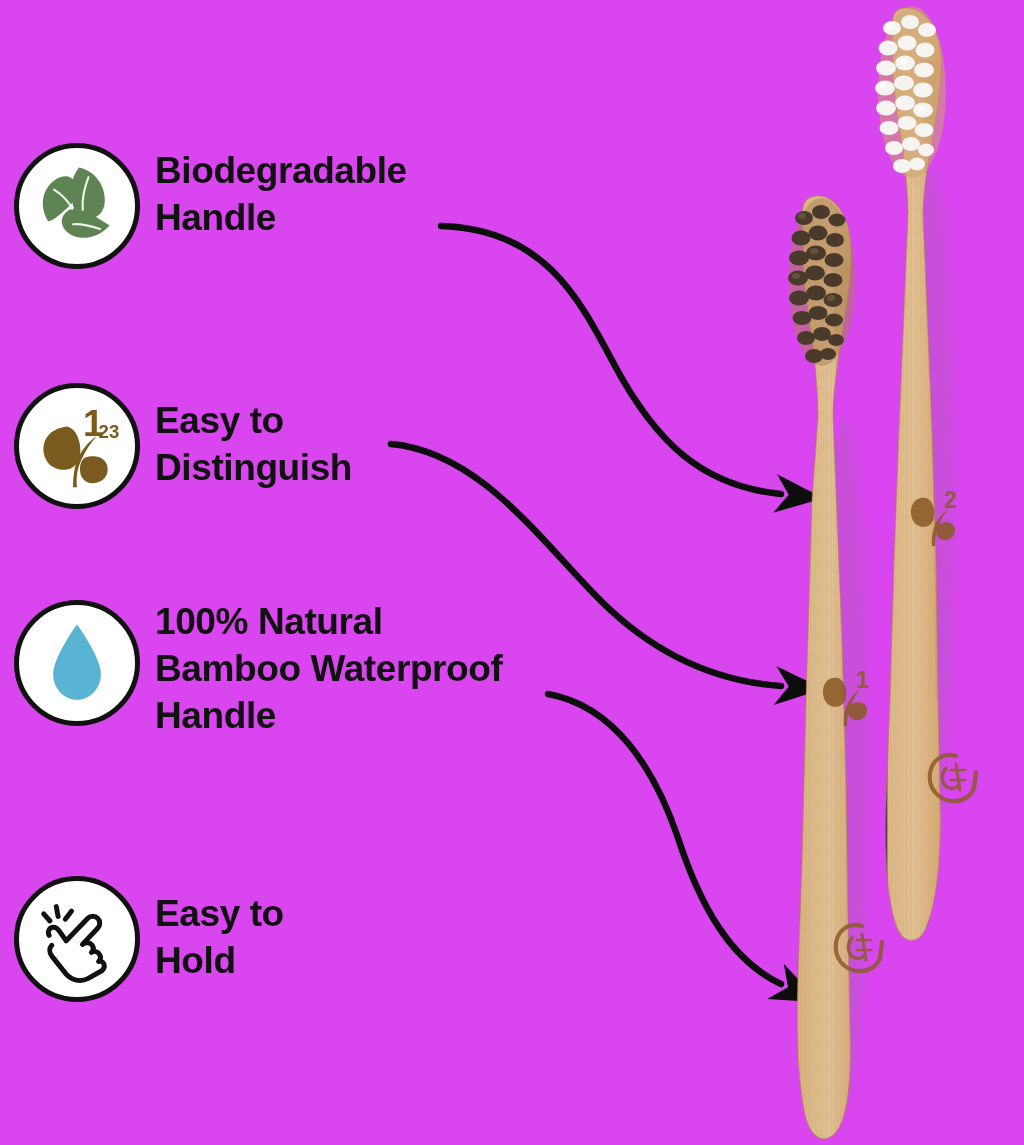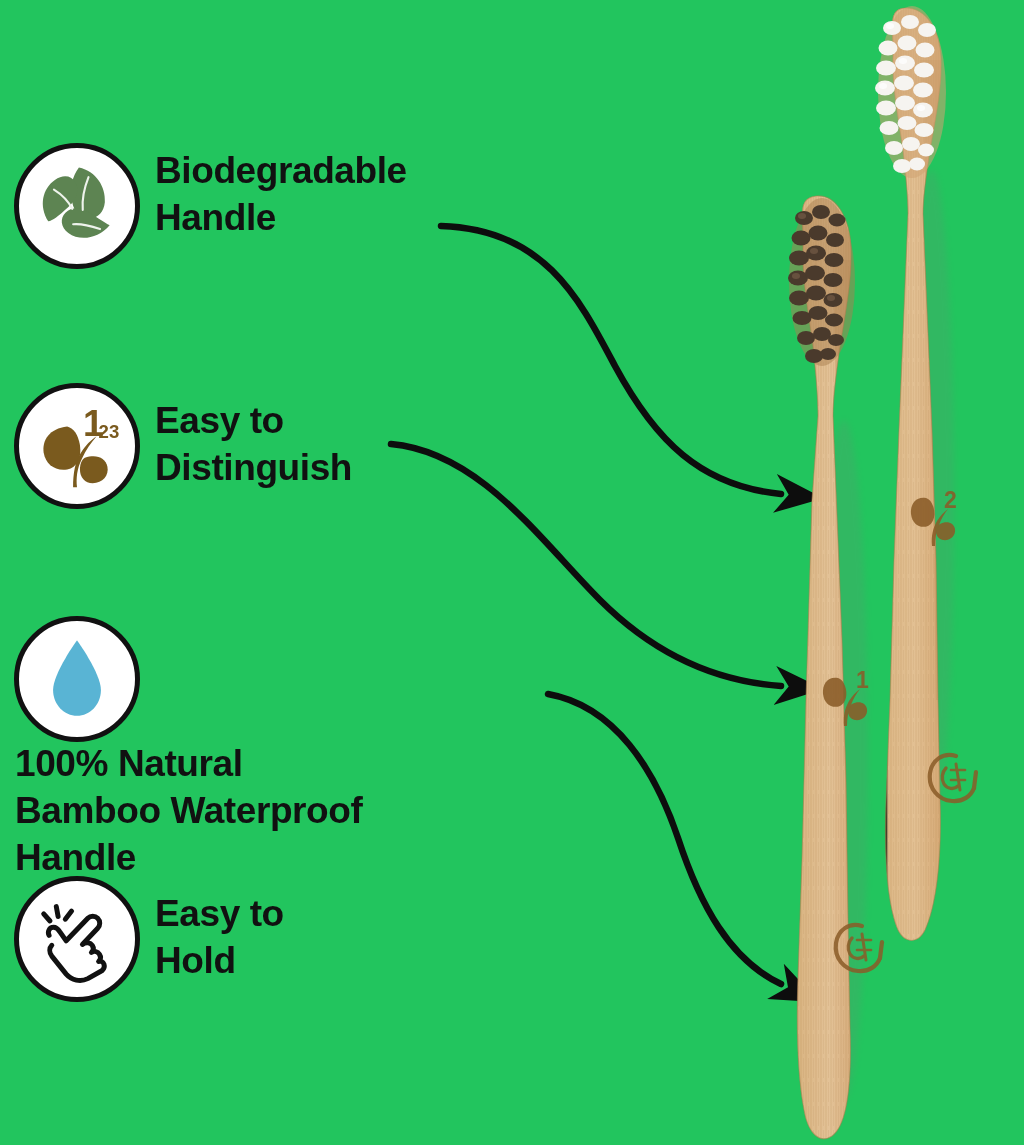--- a/index.html
+++ b/index.html
@@ -1,36 +1,36 @@
 <!DOCTYPE html>
 <html><head>
 <meta charset="utf-8">
 <style>
   html,body{margin:0;padding:0;background:#ffffff;}
   body{width:1024px;height:1145px;position:relative;overflow:hidden;
        font-family:"Liberation Sans","DejaVu Sans",sans-serif;}
 
-  #stage{position:absolute;left:0;top:0;width:1024px;height:1145px;background:#22c55e;}
+  #stage{position:absolute;left:0;top:0;width:1024px;height:1145px;background:#d946ef;}
 
   
   .feature{position:absolute;left:0;display:flex;align-items:flex-start;}
   .icon-wrap{position:relative;width:126px;height:126px;flex:0 0 126px;margin-left:14px;}
   .icon-circle{position:absolute;inset:0;border:5px solid #111111;border-radius:50%;
                box-sizing:border-box;background:#fff;}
   .icon-glyph{position:absolute;inset:0;display:flex;align-items:center;justify-content:center;}
   .icon-glyph svg{display:block;}
 
   .feature-label{margin-left:15px;color:#111111;font-size:37px;line-height:47px;
                  font-weight:600;letter-spacing:-0.4px;white-space:pre-line;
                  padding-top:2px;}
 
   
   #feature-0{top:143px;}
   #feature-1{top:383px;}
-  #feature-2{top:616px;flex-direction:column;}
+  #feature-2{top:600px;}
   #feature-3{top:876px;}
 
   #feature-0 .feature-label{padding-top:4px;}
   #feature-1 .feature-label{padding-top:14px;}
   #feature-2 .feature-label{padding-top:-2px;margin-top:-4px;}
   #feature-3 .feature-label{padding-top:14px;}
 
   
   #arrows{position:absolute;left:0;top:0;width:1024px;height:1145px;pointer-events:none;}
 

